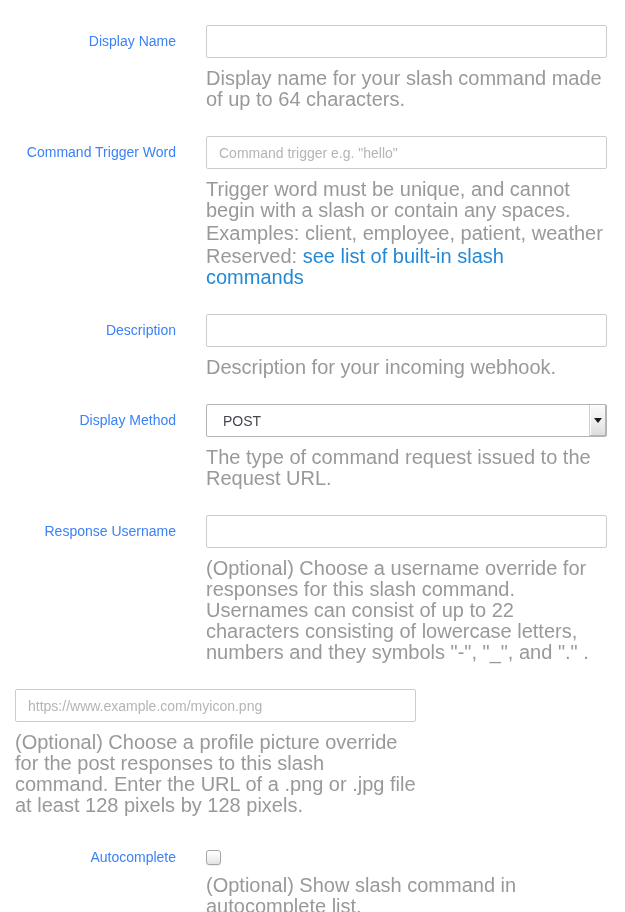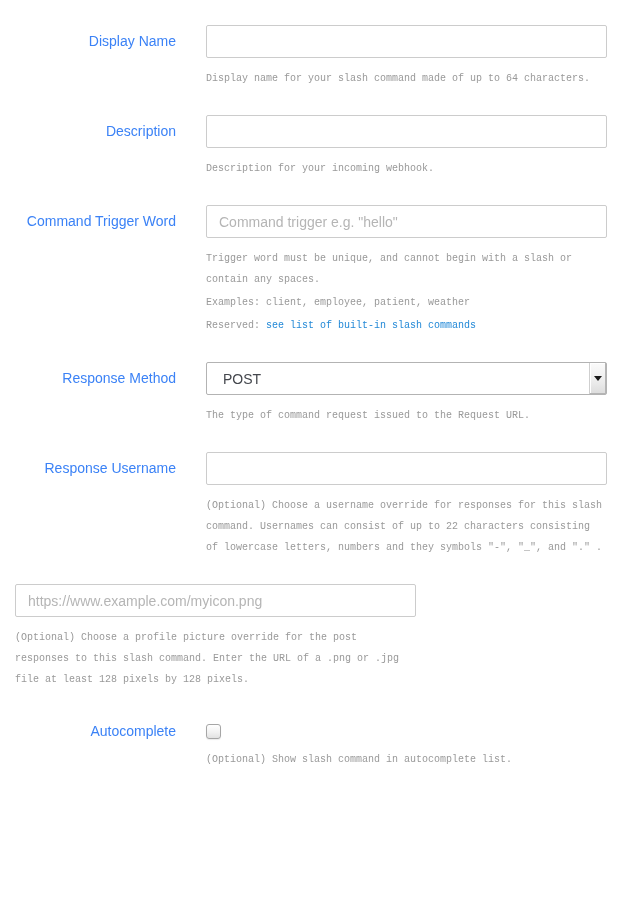--- a/index.html
+++ b/index.html
@@ -52,23 +52,22 @@
     border-radius: 2px;
     outline: none;
   }
   .text-input::placeholder {
     color: #b5b5b5;
     opacity: 1;
   }
   .help {
     margin-top: 10px;
     color: #999999;
-    font-size: 10px;
+    font-size: 20px;
     line-height: 21px;
-    font-family: Liberation Mono, monospace;
   }
   .help p {
     margin: 0 0 2px 0;
   }
   .help p:last-child { margin-bottom: 0; }
   .help a {
     color: #2389d7;
     text-decoration: none;
     cursor: pointer;
   }
@@ -144,44 +143,44 @@
     <label class="label-col">Display Name</label>
     <div class="control-col">
       <input type="text" class="text-input" placeholder="" style="">
       <div class="help">
         <p>Display name for your slash command made of up to 64 characters.</p>
       </div>
     </div>
   </div>
 
   <div class="form-group">
-    <label class="label-col">Description</label>
-    <div class="control-col">
-      <input type="text" class="text-input" placeholder="" style="">
-      <div class="help">
-        <p>Description for your incoming webhook.</p>
-      </div>
-    </div>
-  </div>
-
-  <div class="form-group">
     <label class="label-col">Command Trigger Word</label>
     <div class="control-col">
       <input type="text" class="text-input" placeholder="Command trigger e.g. &quot;hello&quot;" style="">
       <div class="help">
         <p>Trigger word must be unique, and cannot begin with a slash or contain any spaces.</p>
         <p>Examples: client, employee, patient, weather</p>
         <p><span>Reserved: </span><a>see list of built-in slash commands</a></p>
       </div>
     </div>
   </div>
 
-
-  <div class="form-group">
-    <label class="label-col">Response Method</label>
+  <div class="form-group">
+    <label class="label-col">Description</label>
+    <div class="control-col">
+      <input type="text" class="text-input" placeholder="" style="">
+      <div class="help">
+        <p>Description for your incoming webhook.</p>
+      </div>
+    </div>
+  </div>
+
+
+  <div class="form-group">
+    <label class="label-col">Display Method</label>
     <div class="control-col">
       <div class="select-wrap">
         <select class="request-method-select">
           <option>POST</option>
         </select>
         <span class="select-btn">
             <span class="tri"></span>
           </span>
       </div>
       <div class="help">

